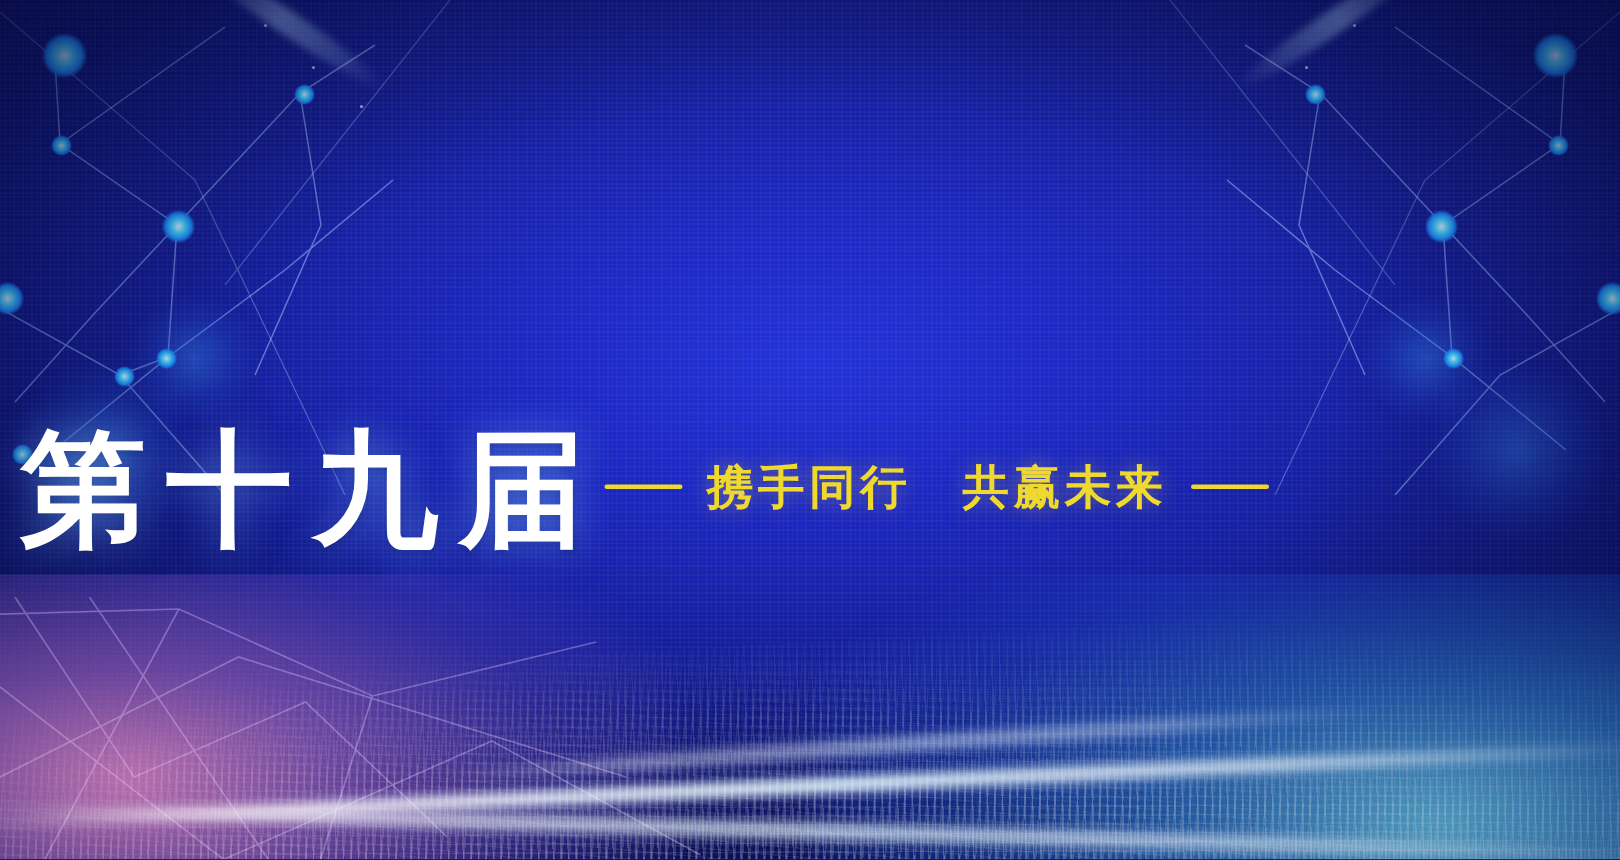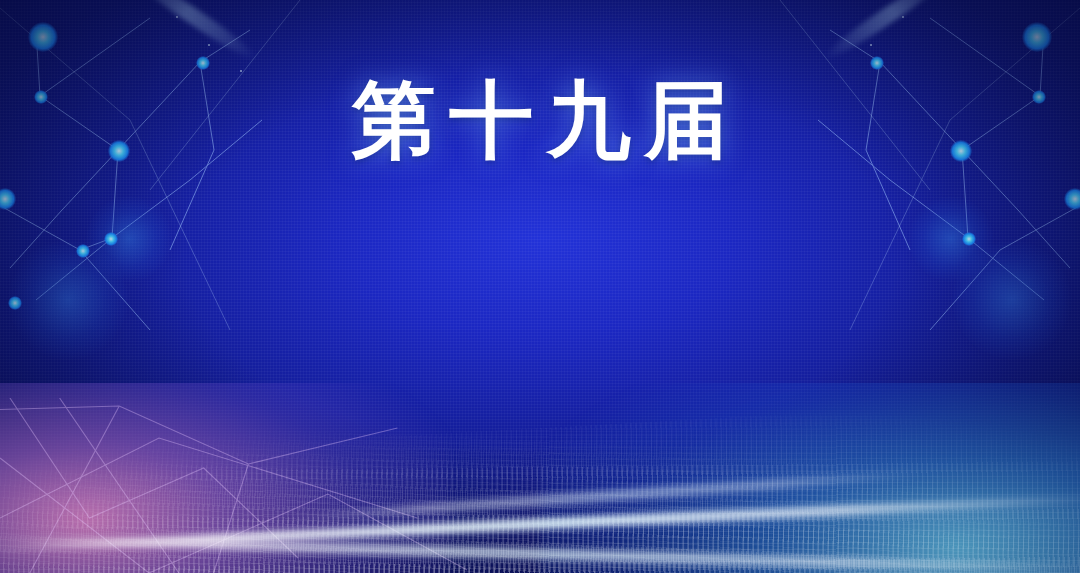--- a/index.html
+++ b/index.html
@@ -78,21 +78,21 @@
   .mesh.m1{bottom:-30px;height:175px;transform:rotate(-3.2deg);opacity:.55;}
   .mesh.m2{bottom:-58px;height:190px;transform:rotate(2.4deg);opacity:.42;}
   .crest{
     position:absolute;height:10px;left:-4%;width:108%;
     background:linear-gradient(90deg, rgba(255,255,255,0) 0%, rgba(255,255,255,.85) 22%, rgba(230,250,255,.95) 52%, rgba(255,255,255,.70) 76%, rgba(255,255,255,0) 100%);
     filter:blur(3.5px);border-radius:50%;
   }
   .poly{position:absolute;left:0;bottom:0;width:46%;height:175px;opacity:.55;}
 
   
-  .text-block{position:absolute;left:0;right:0;top:0;bottom:0;display:flex;flex-direction:column;align-items:center;}
+  .text-block{position:absolute;left:0;right:0;top:0;bottom:0;display:flex;align-items:center;}
   .title-line1{
     margin-top:78px;
     font-size:84px;line-height:1;font-weight:700;color:#ffffff;
     letter-spacing:.16em;text-indent:.16em;
     text-shadow:0 0 26px rgba(120,180,255,.55), 0 2px 6px rgba(0,20,90,.45);
     white-space:nowrap;
   }
   .title-line2{
     margin-top:38px;
     font-size:88px;line-height:1;font-weight:700;color:#ffffff;
@@ -197,15 +197,20 @@
     </svg>
     <div class="mesh m1"></div>
     <div class="mesh m2"></div>
     <div class="crest" style="bottom:44px;transform:rotate(-2.6deg);"></div>
     <div class="crest" style="bottom:14px;transform:rotate(1.6deg);opacity:.75;"></div>
     <div class="crest" style="bottom:72px;width:60%;left:26%;opacity:.5;transform:rotate(-4deg);"></div>
   </div>
 
   <div class="text-block">
     <div class="title-line1">第十九届</div>
+    <div class="subtitle">
+      <span class="sub-rule"></span>
+      <span class="sub-text">携手同行　共赢未来</span>
+      <span class="sub-rule"></span>
+    </div>
   </div>
 
 </div>
 
 </body></html>

